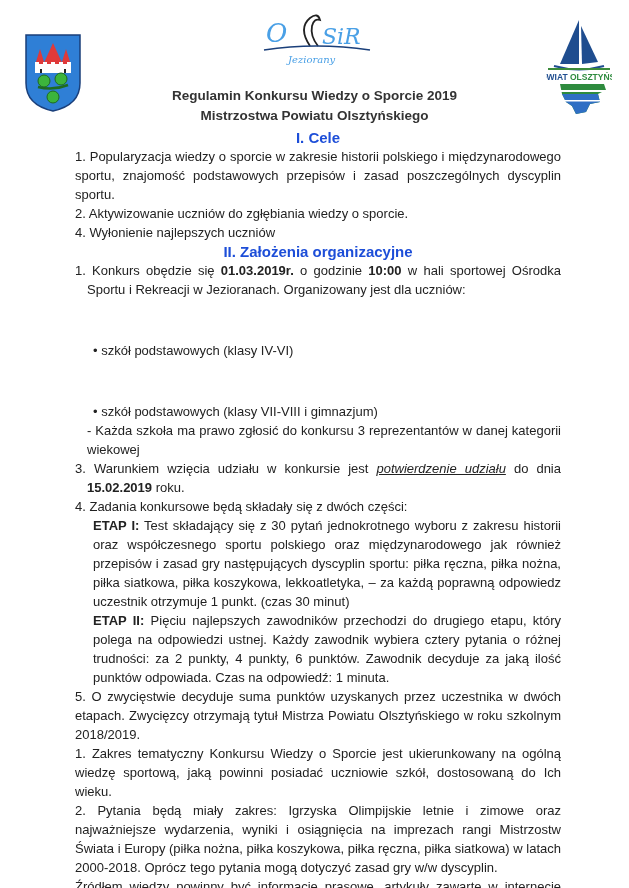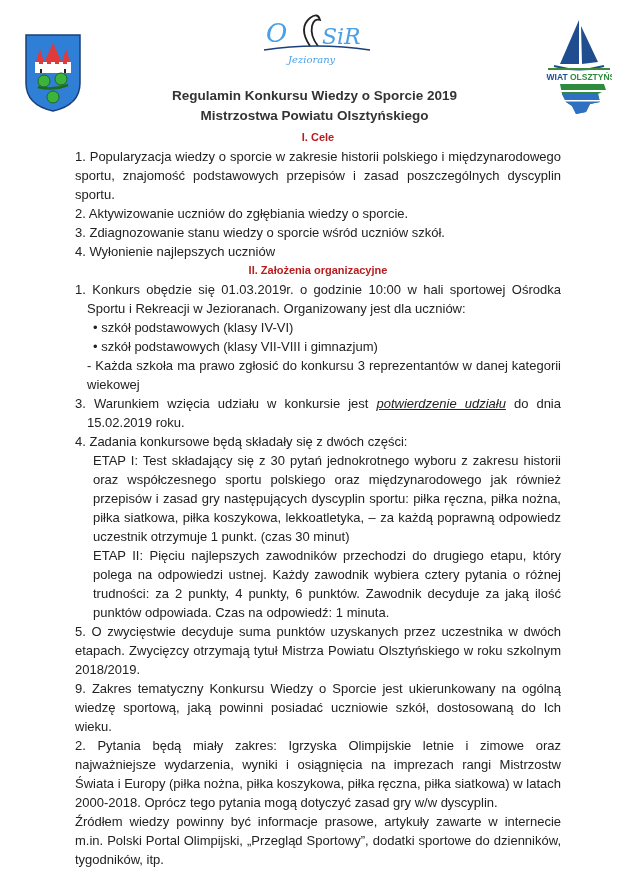--- a/index.html
+++ b/index.html
@@ -8,28 +8,28 @@
   .logo { position:absolute; }
   #logo-left { left:24px; top:33px; width:58px; height:80px; }
   #logo-center { left:258px; top:8px; width:116px; height:60px; }
   #logo-right { left:546px; top:18px; width:66px; height:98px; }
   .title { position:absolute; left:0; width:629px; text-align:center; font-weight:bold;
            font-size:13.5px; color:#333; }
   #title1 { top:88px; }
   #title2 { top:108px; }
   .doc { position:absolute; left:75px; width:486px; top:128px;
          font-size:13px; line-height:19px; color:#222; }
-  .sec { text-align:center; color:#b91c1c; font-weight:bold; font-size:11px; }
+  .sec { text-align:center; color:#1d4ed8; font-weight:bold; font-size:15px; }
   .p { text-align:justify; }
   .j { text-align:justify; text-align-last:left; }
   .ind1 { padding-left:12px; }
   .ind2 { padding-left:18px; }
-  .bul { padding-left:18px; }
+  .bul { padding-left:18px;margin-top:42px; }
   .hang { padding-left:12px; text-indent:-12px; }
-  b { font-weight:normal; }
+  b { font-weight:bold; }
   .u { font-style:italic; text-decoration:underline; }
 </style>
 </head>
 <body>
 
 <svg id="logo-left" class="logo" viewBox="0 0 58 80">
   <path d="M2 2 H56 V50 Q56 72 29 78 Q2 72 2 50 Z" fill="#2f7fd6" stroke="#1a3f7a" stroke-width="1.5"></path>
   <polygon points="11,32 16,16 21,32" fill="#e03a3a"></polygon>
   <polygon points="19,32 29,10 39,32" fill="#e03a3a"></polygon>
   <polygon points="37,32 42,16 47,32" fill="#e03a3a"></polygon>
@@ -69,31 +69,30 @@
   <rect x="16" y="82" width="40" height="1.5" fill="#ffffff"></rect>
 </svg>
 
 <div id="title1" class="title">Regulamin Konkursu Wiedzy o Sporcie 2019</div>
 <div id="title2" class="title">Mistrzostwa Powiatu Olsztyńskiego</div>
 
 <div class="doc">
   <div class="sec">I. Cele</div>
   <div class="p j">1. Popularyzacja wiedzy o sporcie w zakresie historii polskiego i międzynarodowego sportu, znajomość podstawowych przepisów i zasad poszczególnych dyscyplin sportu.</div>
   <div class="p">2. Aktywizowanie uczniów do zgłębiania wiedzy o sporcie.</div>
-  <div class="p">3. Zdiagnozowanie stanu wiedzy o sporcie wśród uczniów szkół.</div>
   <div class="p">4. Wyłonienie najlepszych uczniów</div>
 
   <div class="sec">II. Założenia organizacyjne</div>
   <div class="p j hang"><span>1. Konkurs obędzie się </span><b>01.03.2019r.</b><span> o godzinie </span><b>10:00</b><span> w hali sportowej Ośrodka Sportu i Rekreacji w Jezioranach. Organizowany jest dla uczniów:</span></div>
   <div class="bul">• szkół podstawowych (klasy IV-VI)</div>
   <div class="bul">• szkół podstawowych (klasy VII-VIII i gimnazjum)</div>
   <div class="p j ind1">- Każda szkoła ma prawo zgłosić do konkursu 3 reprezentantów w danej kategorii wiekowej</div>
   <div class="p j hang"><span>3. Warunkiem wzięcia udziału w konkursie jest </span><span class="u">potwierdzenie udziału</span><span> do dnia </span><b>15.02.2019</b><span> roku.</span></div>
   <div class="p">4. Zadania konkursowe będą składały się z dwóch części:</div>
   <div class="p j ind2"><b>ETAP I:</b><span> Test składający się z 30 pytań jednokrotnego wyboru z zakresu historii oraz współczesnego sportu polskiego oraz międzynarodowego jak również przepisów i zasad gry następujących dyscyplin sportu: piłka ręczna, piłka nożna, piłka siatkowa, piłka koszykowa, lekkoatletyka, – za każdą poprawną odpowiedz uczestnik otrzymuje 1 punkt. (czas 30 minut)</span></div>
   <div class="p j ind2"><b>ETAP II:</b><span> Pięciu najlepszych zawodników przechodzi do drugiego etapu, który polega na odpowiedzi ustnej. Każdy zawodnik wybiera cztery pytania o różnej trudności: za 2 punkty, 4 punkty, 6 punktów. Zawodnik decyduje za jaką ilość punktów odpowiada. Czas na odpowiedź: 1 minuta.</span></div>
   <div class="p j">5. O zwycięstwie decyduje suma punktów uzyskanych przez uczestnika w dwóch etapach. Zwycięzcy otrzymają tytuł Mistrza Powiatu Olsztyńskiego w roku szkolnym 2018/2019.</div>
 
-  <div class="p j">9. Zakres tematyczny Konkursu Wiedzy o Sporcie jest ukierunkowany na ogólną wiedzę sportową, jaką powinni posiadać uczniowie szkół, dostosowaną do Ich wieku.</div>
+  <div class="p j">1. Zakres tematyczny Konkursu Wiedzy o Sporcie jest ukierunkowany na ogólną wiedzę sportową, jaką powinni posiadać uczniowie szkół, dostosowaną do Ich wieku.</div>
   <div class="p j">2. Pytania będą miały zakres: Igrzyska Olimpijskie letnie i zimowe oraz najważniejsze wydarzenia, wyniki i osiągnięcia na imprezach rangi Mistrzostw Świata i Europy (piłka nożna, piłka koszykowa, piłka ręczna, piłka siatkowa) w latach 2000-2018. Oprócz tego pytania mogą dotyczyć zasad gry w/w dyscyplin.</div>
 
   <div class="p j">Źródłem wiedzy powinny być informacje prasowe, artykuły zawarte w internecie m.in. Polski Portal Olimpijski, „Przegląd Sportowy”, dodatki sportowe do dzienników, tygodników, itp.</div>
 </div>
 
 </body></html>

